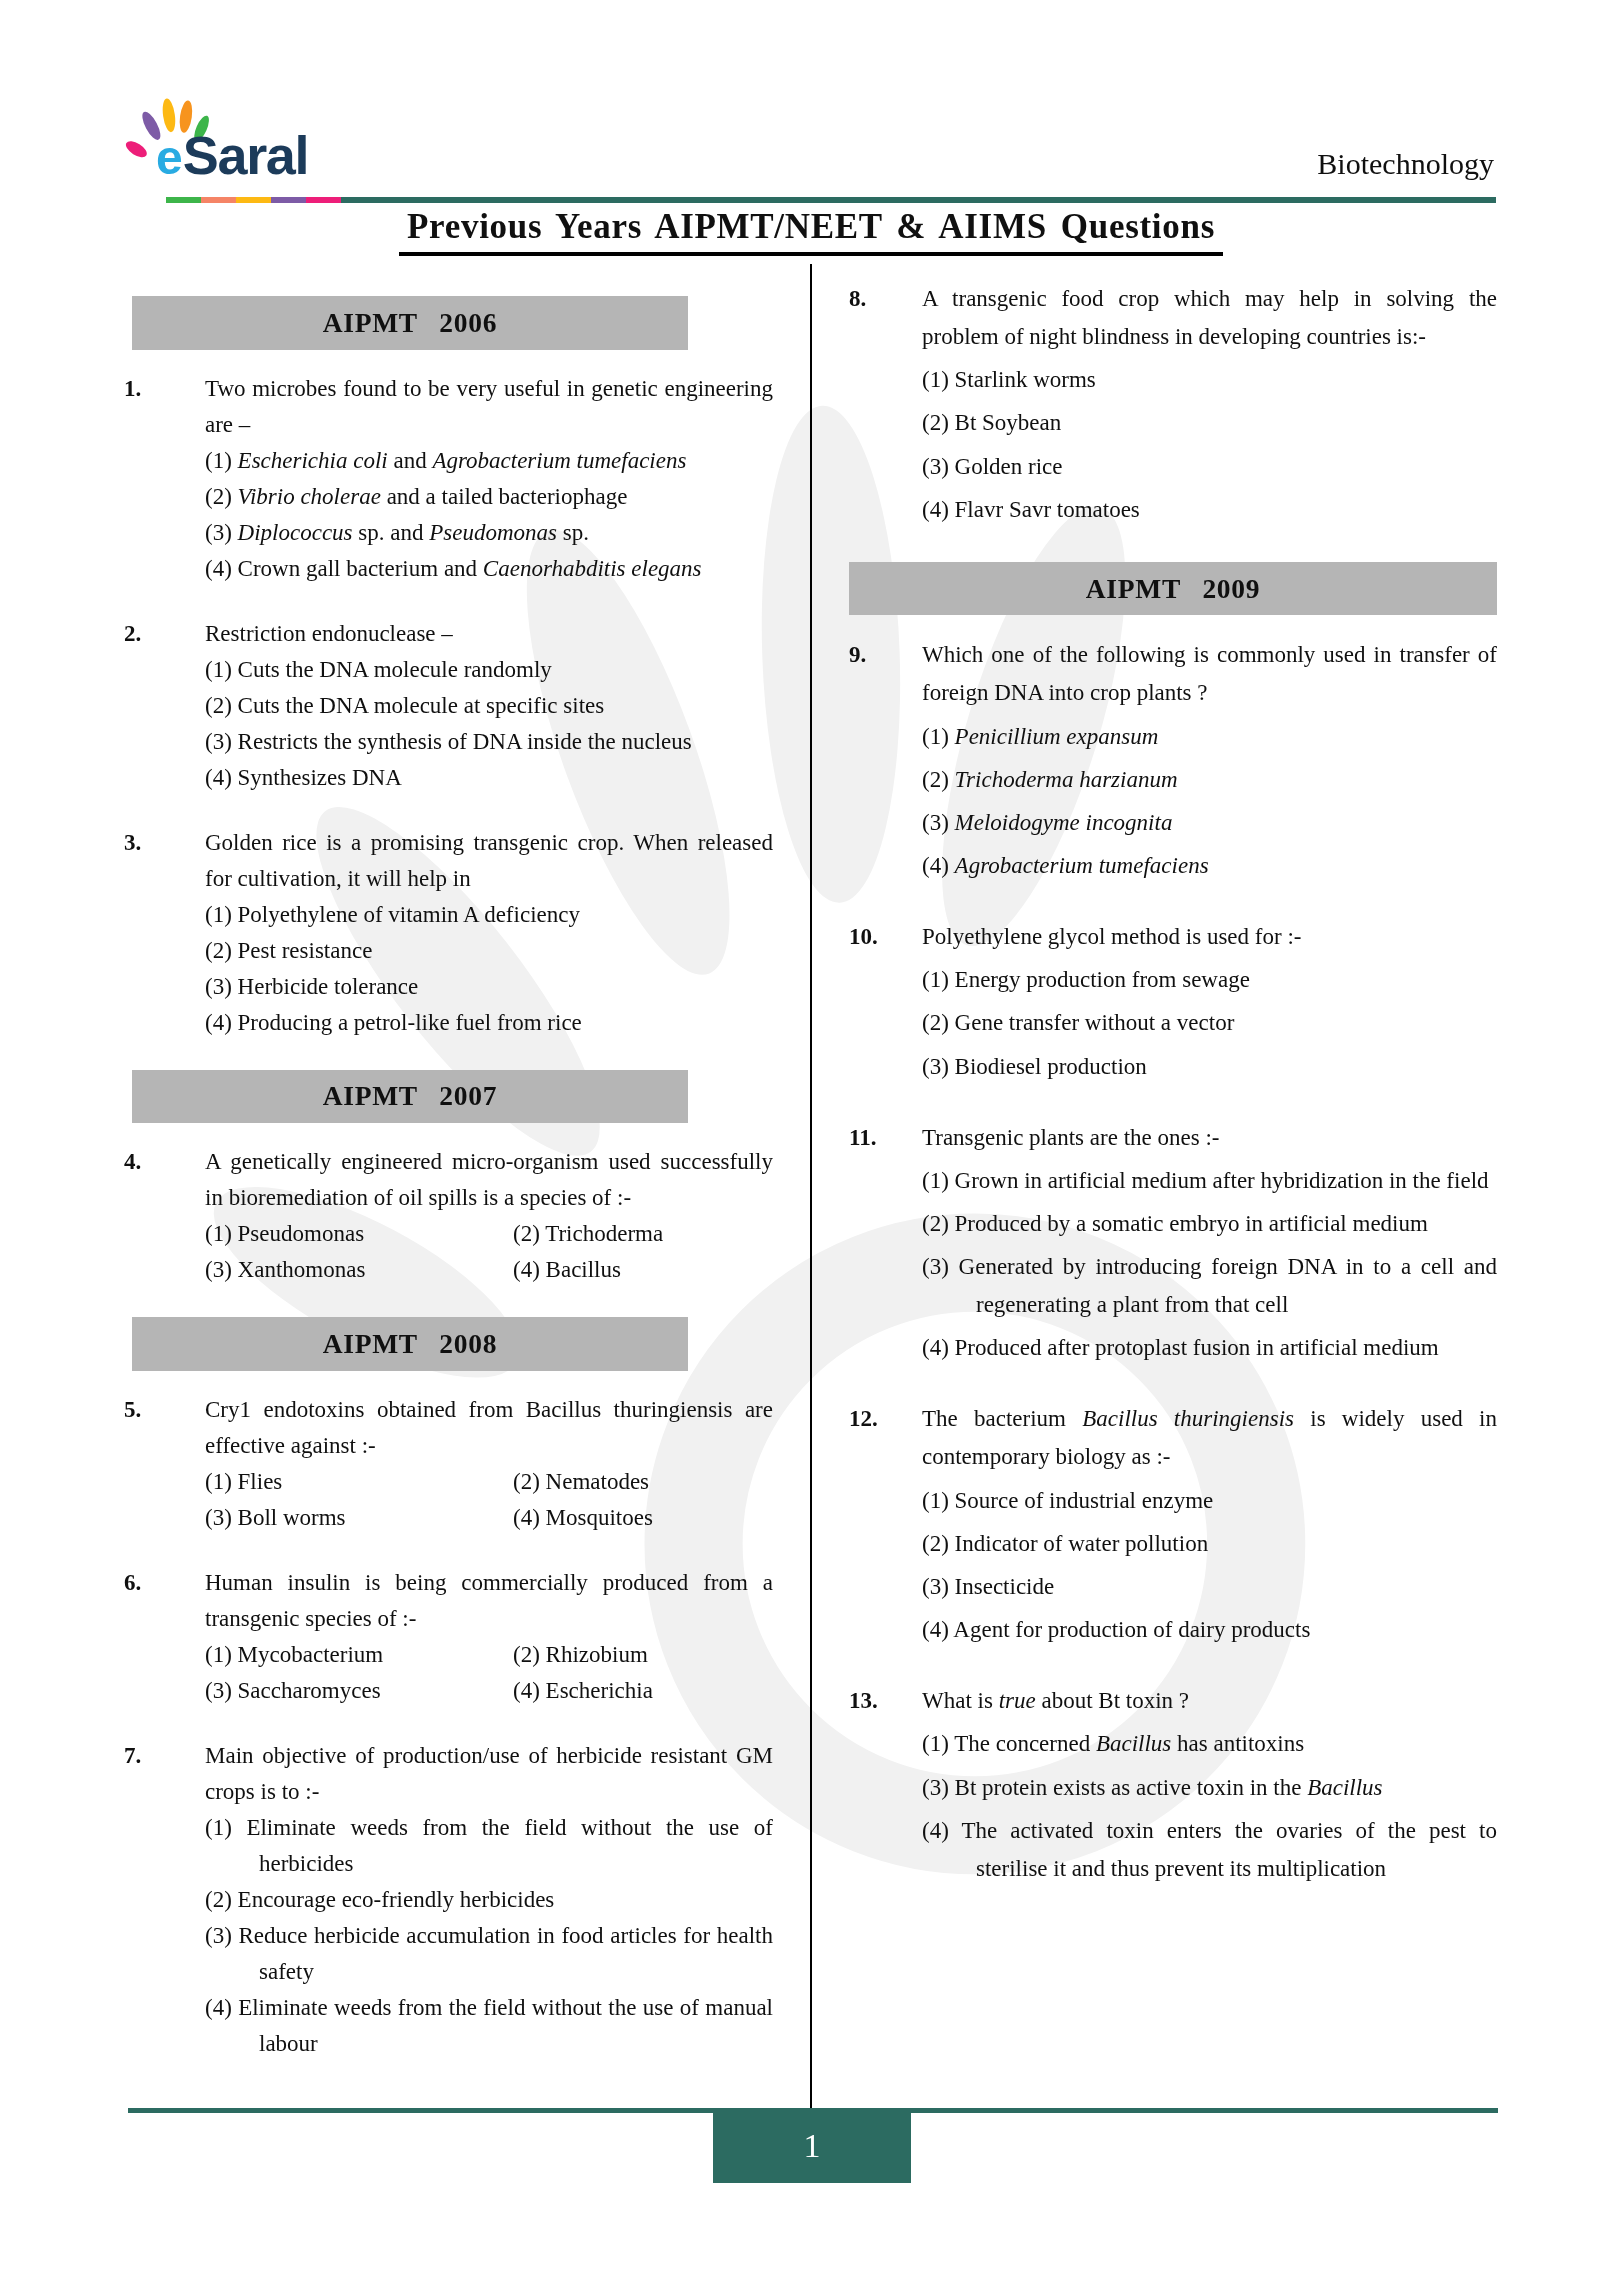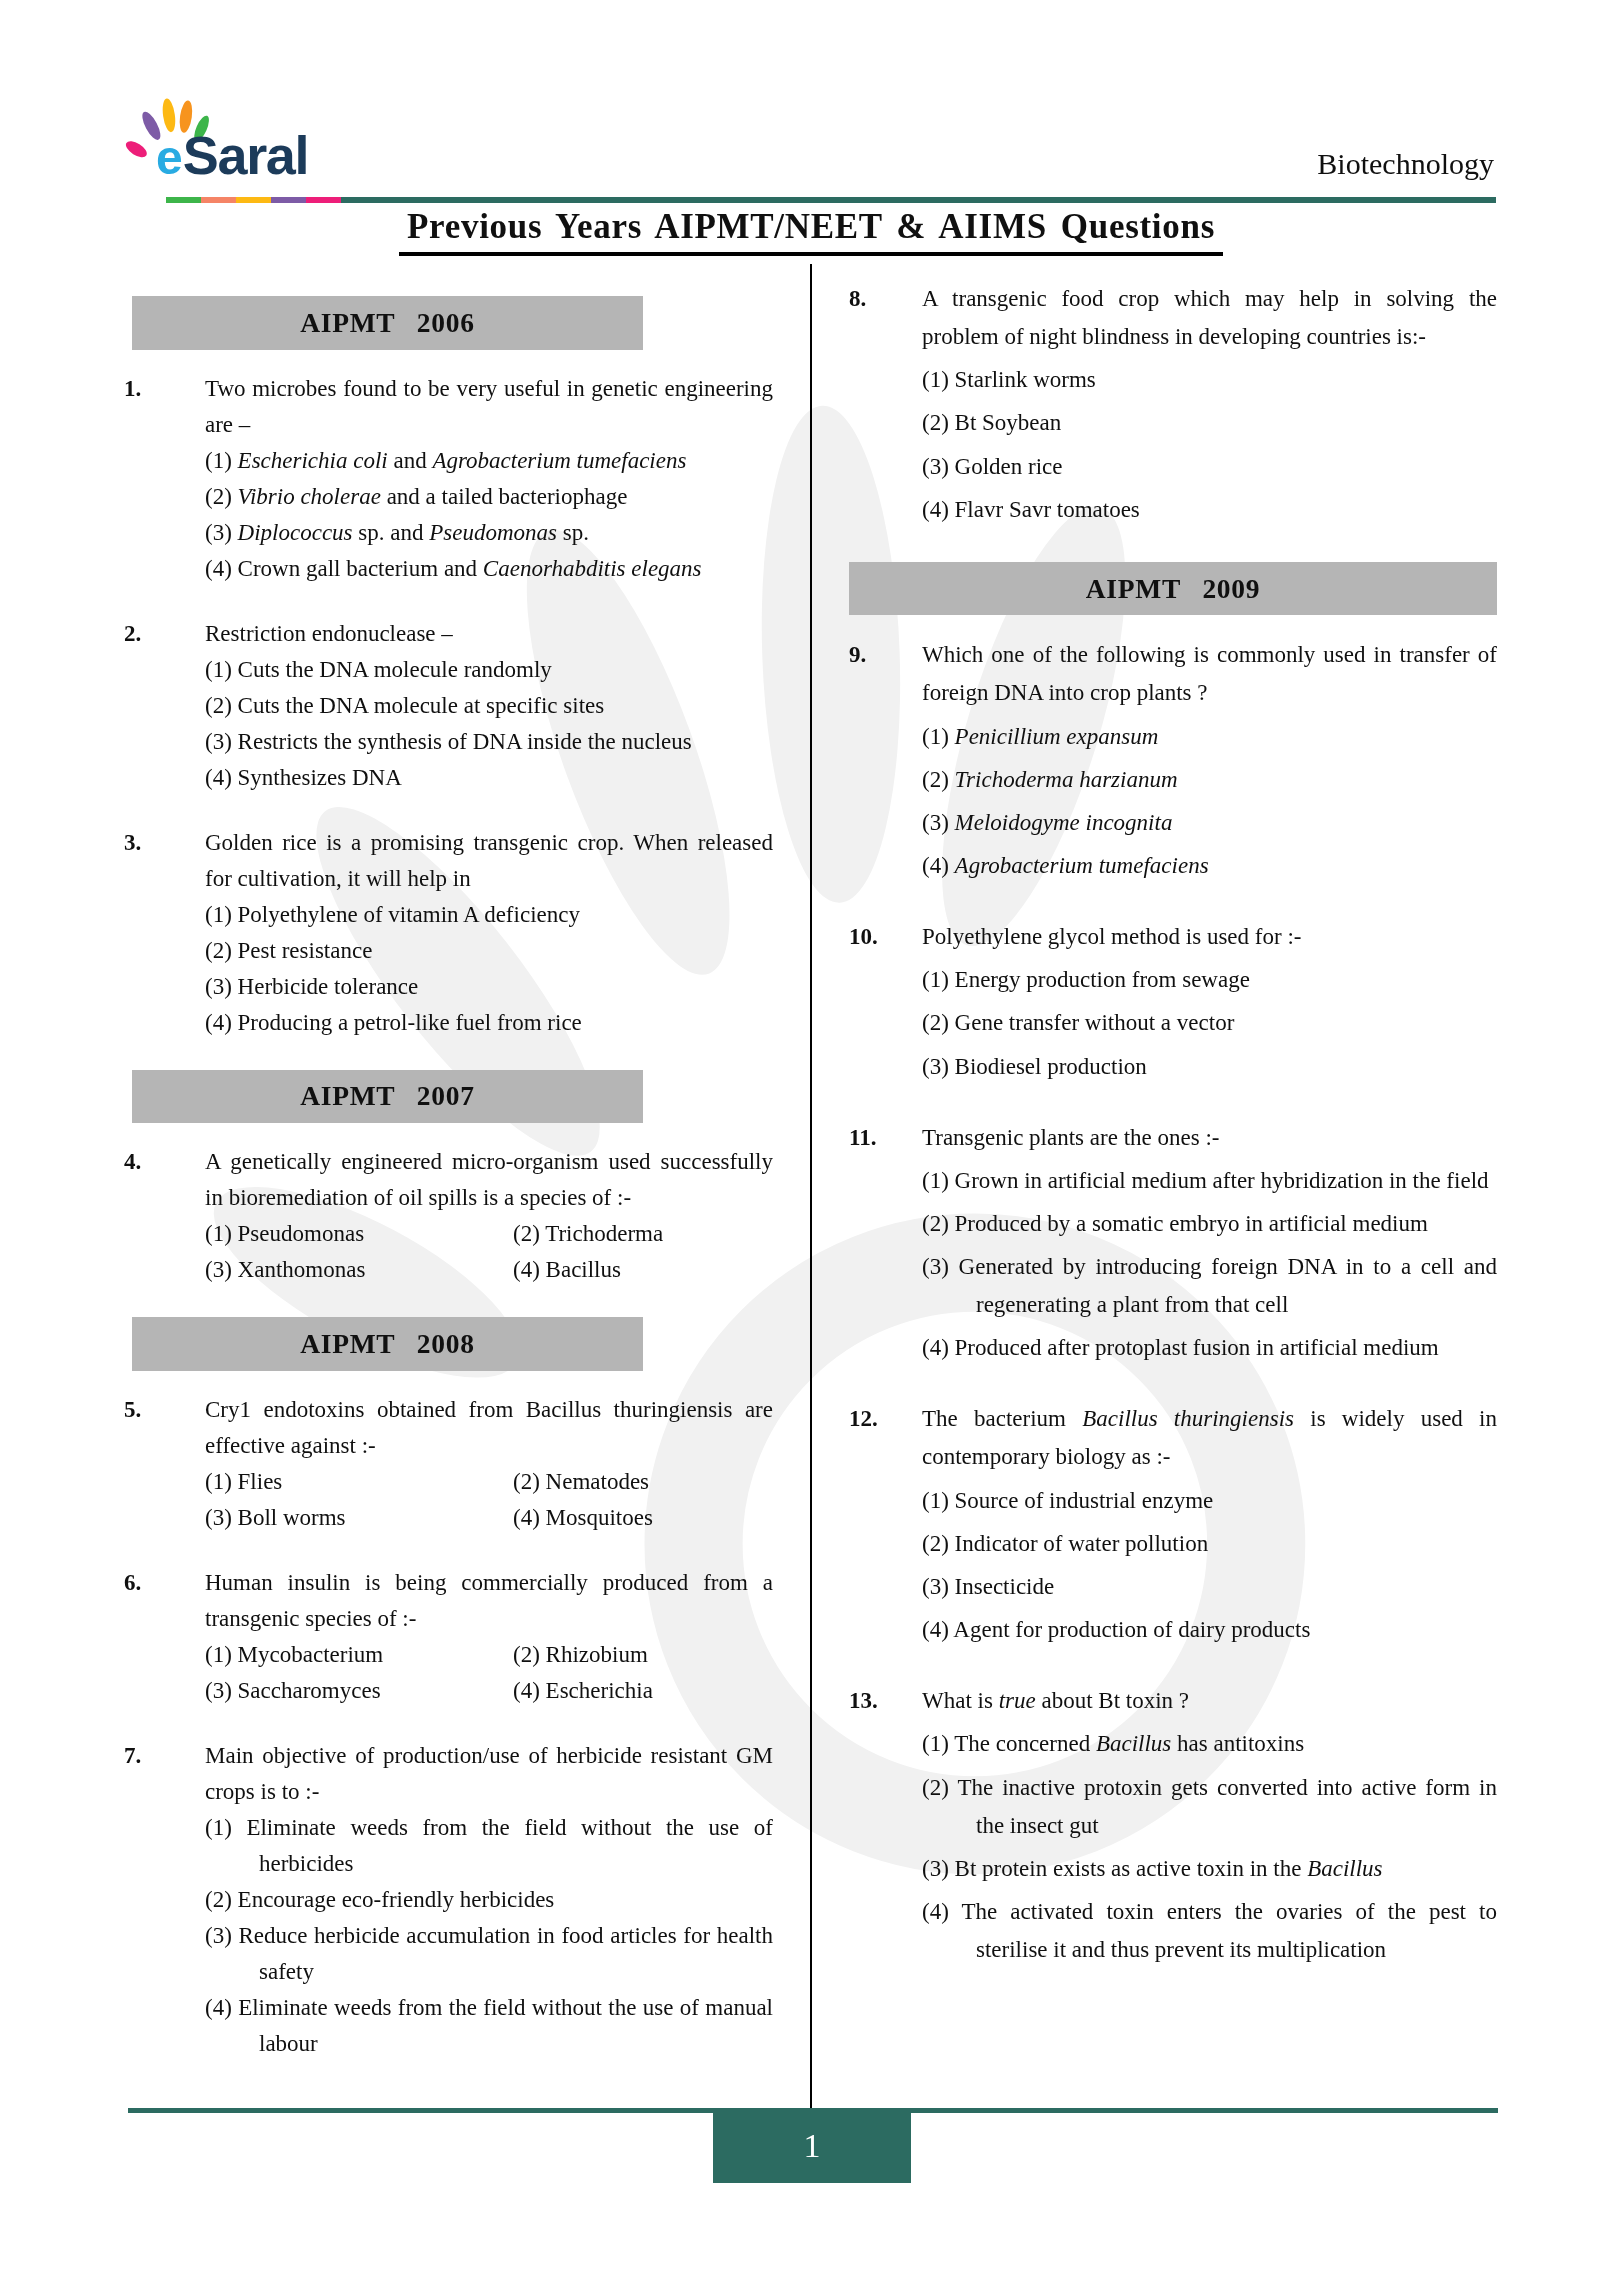--- a/index.html
+++ b/index.html
@@ -33,21 +33,21 @@
 
   .divider-v{position:absolute;left:810px;top:264px;width:2px;height:1845px;background:#000;z-index:1;}
 
   
   .col{position:absolute;z-index:1;font-size:23px;}
   .col-left{left:124px;top:296px;width:649px;line-height:36px;}
   .col-right{left:849px;top:280px;width:648px;line-height:38px;}
 
   .bar{background:var(--bar_gray);text-align:center;font-weight:bold;font-size:27.5px;
        line-height:34px;letter-spacing:0.7px;word-spacing:14.4px;padding:9.8px 0;margin:17px 0 21px;}
-  .col-left .bar{width:511px;margin-left:7.9px;}
+  .col-left .bar{width:556px;margin-left:7.9px;}
   .col-right .bar{width:100%;}
   .bar:first-child{margin-top:0;}
 
   .q{display:flex;margin-bottom:29px;}
   .col-right .q{margin-bottom:33px;}
   .qnum{flex:none;width:81px;font-weight:bold;}
   .col-right .qnum{width:73px;}
   .qbody{flex:1;min-width:0;}
   .qtext{text-align:justify;}
   .opts.stack .opt{text-align:justify;padding-left:54px;text-indent:-54px;}
@@ -250,21 +250,20 @@
             <div class="opt"><span class="optlabel">(4)</span> <span>Agent for production of dairy products</span></div>
           </div>
         </div>
       </div>
       <div class="q">
         <div class="qnum">13.</div>
         <div class="qbody">
           <div class="qtext"><span>What is </span><span class="it">true</span><span> about Bt toxin ?</span></div>
           <div class="opts stack">
             <div class="opt"><span class="optlabel">(1)</span> <span>The concerned </span><span class="it">Bacillus</span><span> has antitoxins</span></div>
-            <div class="opt"><span class="optlabel">(2)</span> <span>The inactive protoxin gets converted into active form in the insect gut</span></div>
             <div class="opt"><span class="optlabel">(3)</span> <span>Bt protein exists as active toxin in the </span><span class="it">Bacillus</span></div>
             <div class="opt"><span class="optlabel">(4)</span> <span>The activated toxin enters the ovaries of the pest to sterilise it and thus prevent its multiplication</span></div>
           </div>
         </div>
       </div>
     </div>
 
   <div class="footer-rule"></div>
   <div class="page-box">
     <span>1</span>

